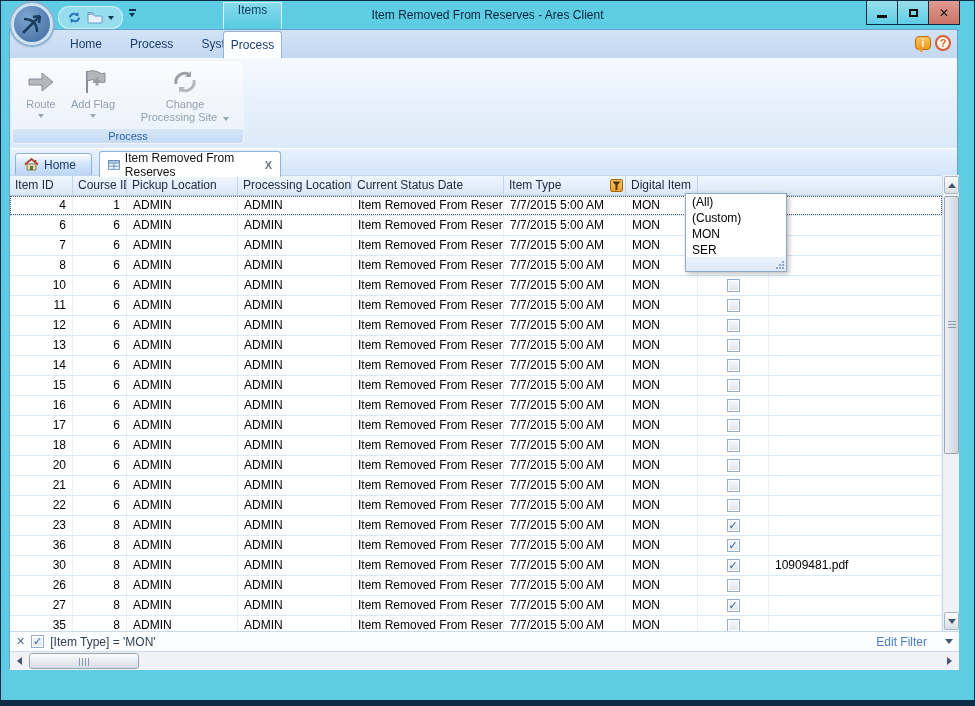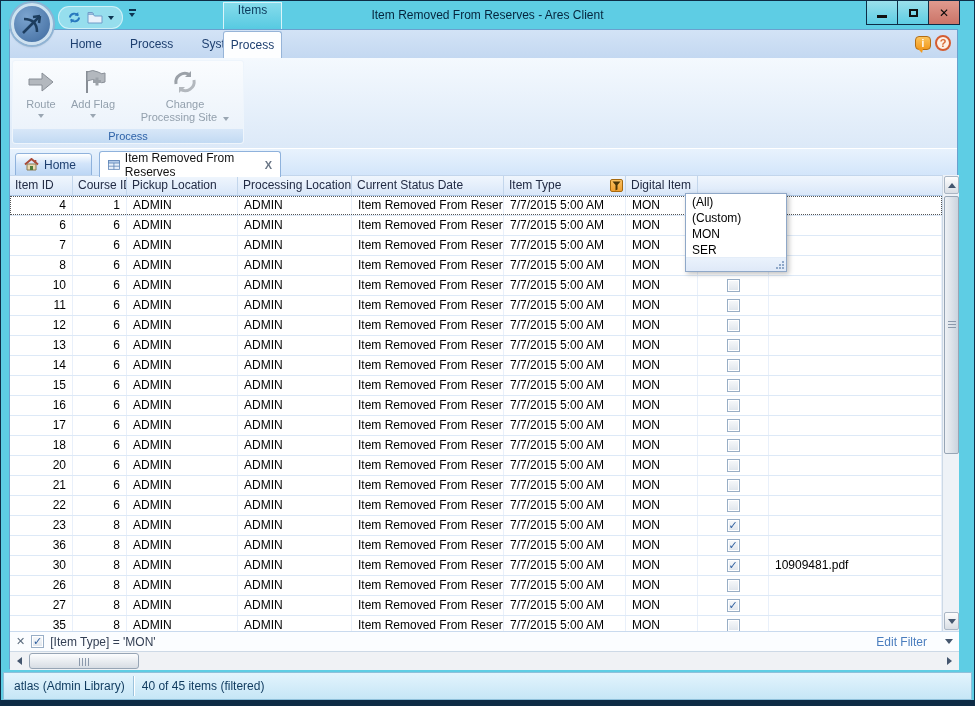--- a/index.html
+++ b/index.html
@@ -595,20 +595,15 @@
         <div class="fitem">(Custom)</div>
         <div class="fitem">MON</div>
         <div class="fitem">SER</div>
       <div class="fresize">
           <span class="fgrip"></span>
         </div>
     </div>
 
   </div>
 
-  <div class="statusbar">
-    <span style="padding-left:10px">atlas (Admin Library)</span>
-    <span class="sb-div"></span>
-    <span>40 of 45 items (filtered)</span>
-  </div>
 
   <div class="bottom-edge"></div>
 </div>
 
 </body></html>

